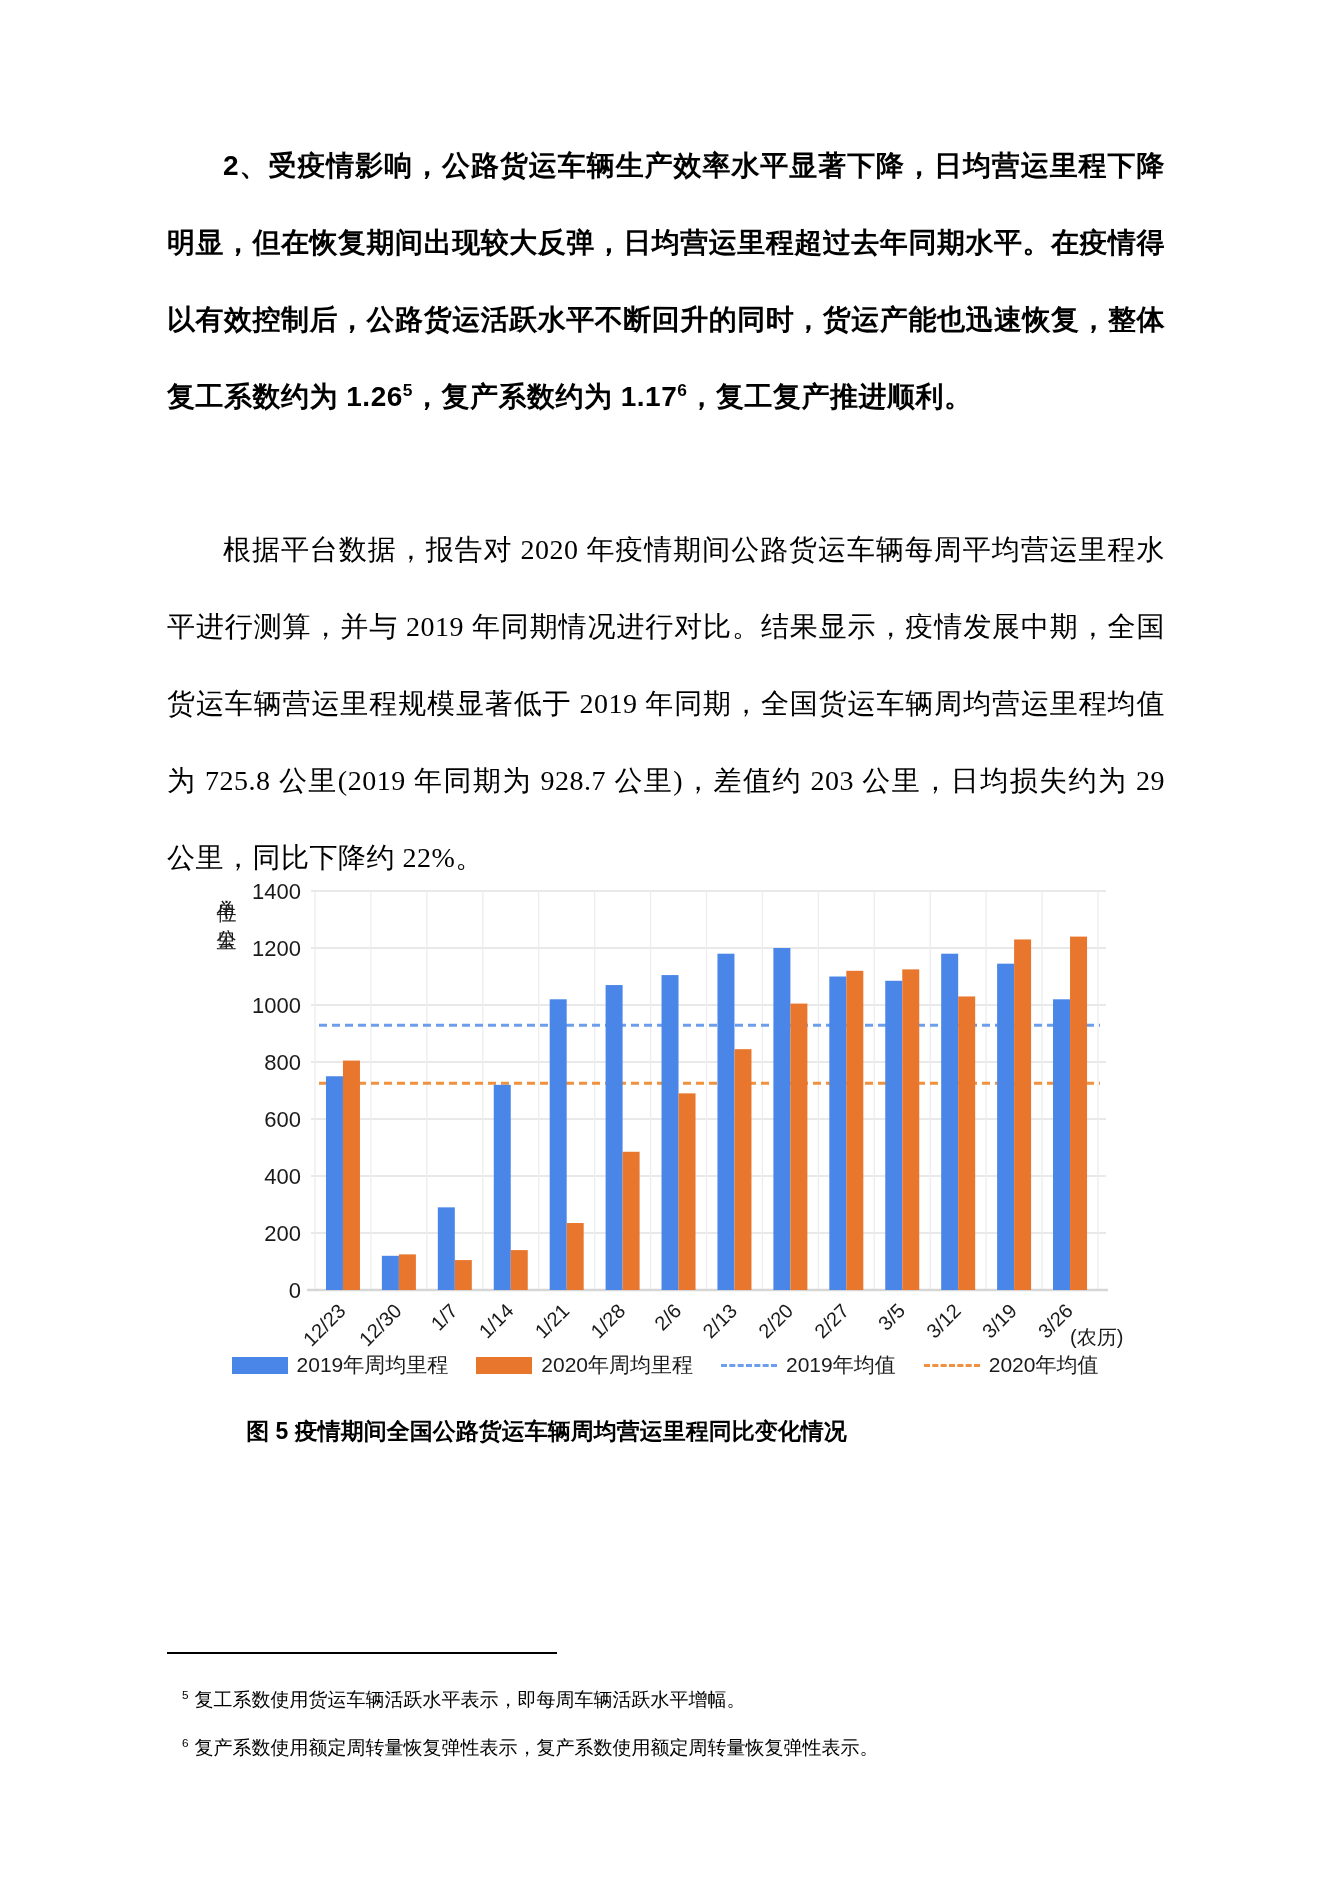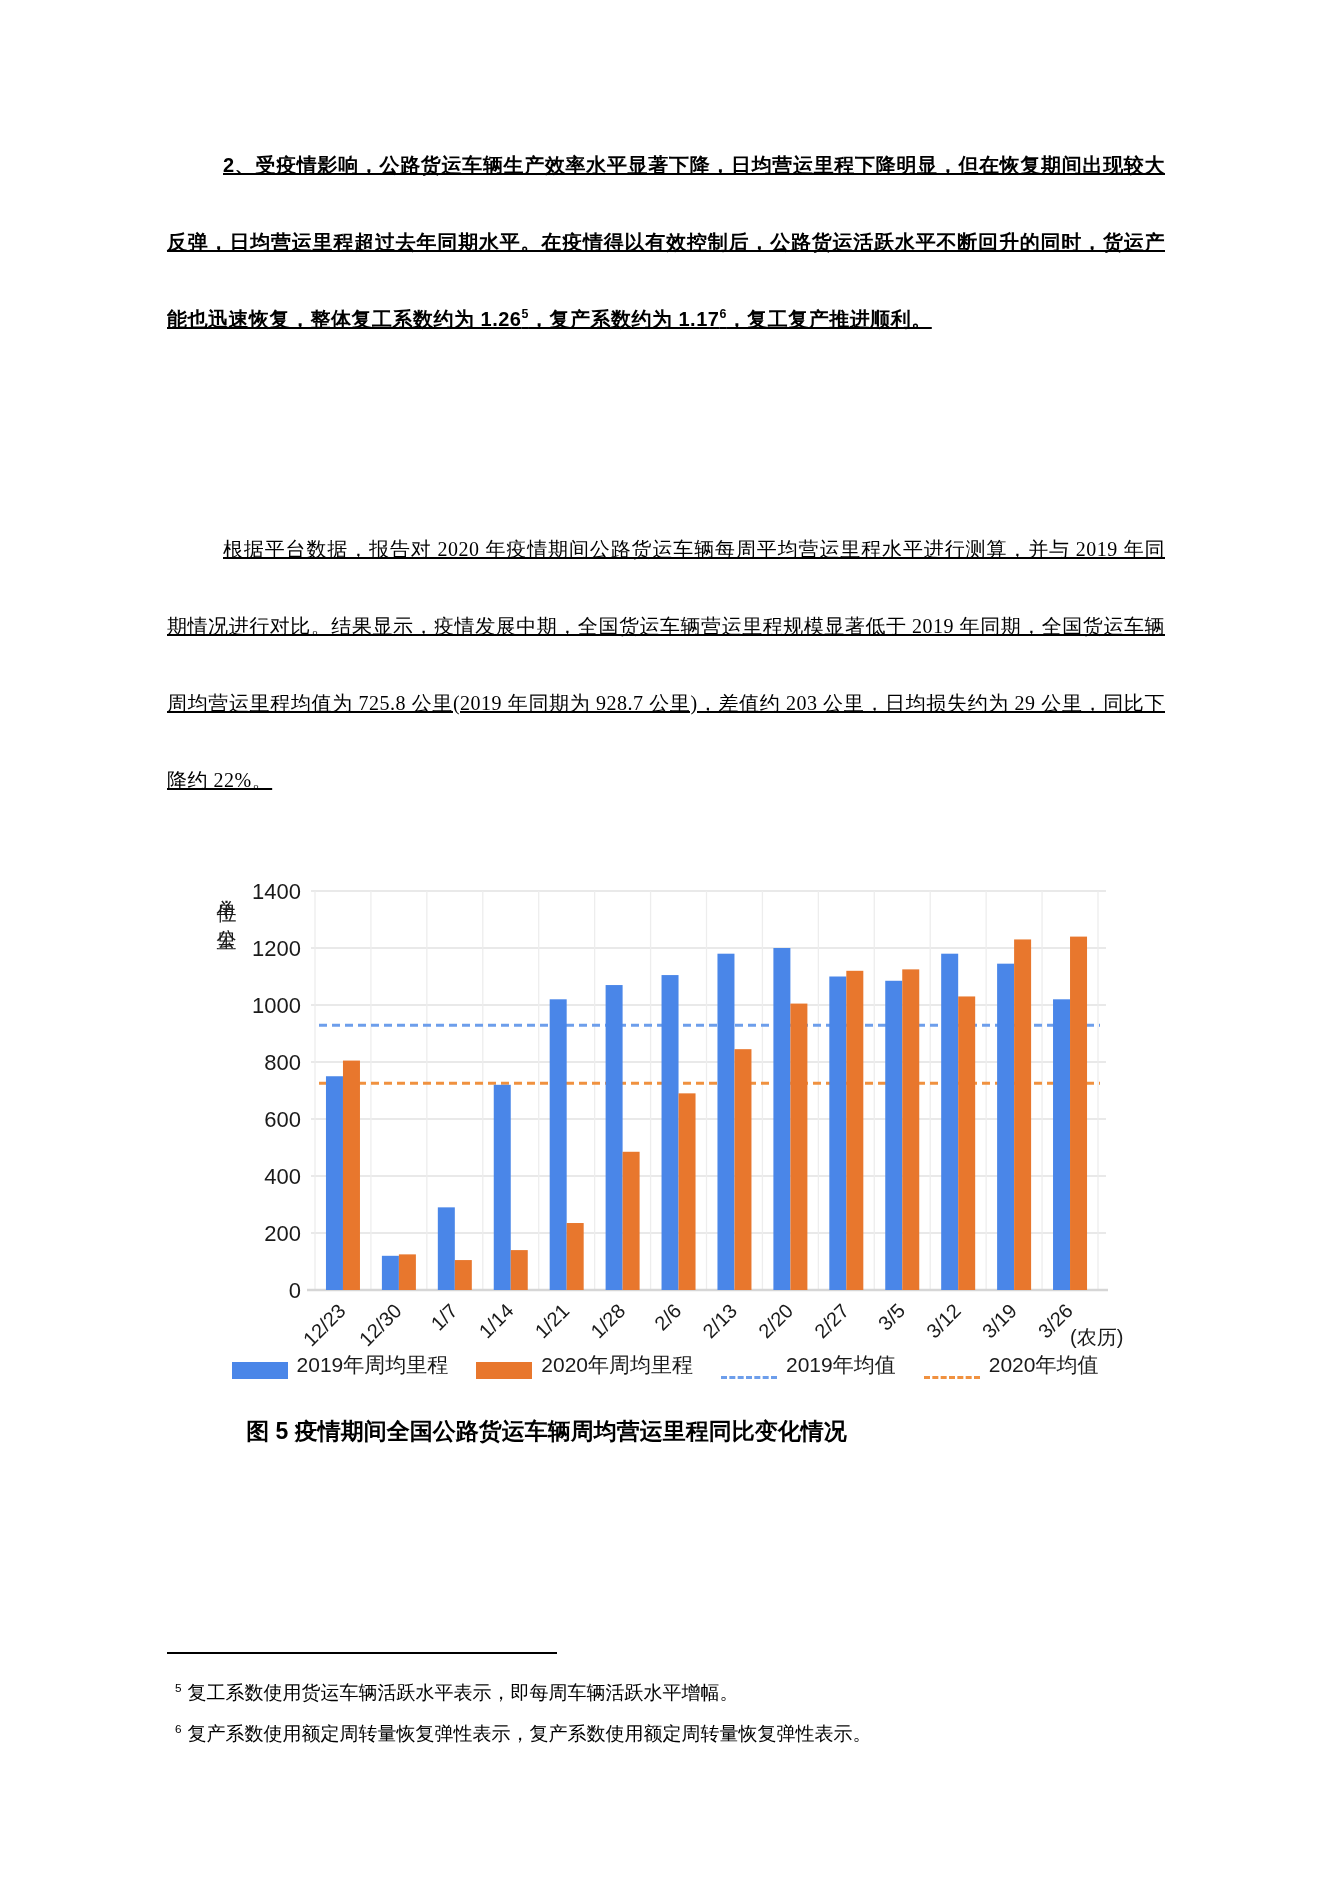--- a/index.html
+++ b/index.html
@@ -1,41 +1,41 @@
 <!DOCTYPE html>
 <html><head>
 <meta charset="utf-8">
 <style>
   html,body{margin:0;padding:0;background:#ffffff;}
   .page{position:relative;width:1331px;height:1883px;background:#ffffff;color:#000;overflow:hidden;}
 
-  .para{position:absolute;left:167px;width:998px;font-size:20px;line-height:77px;
-        text-align:justify;text-justify:inter-character;text-decoration:underline;}
+  .para{position:absolute;left:167px;width:998px;font-size:28px;line-height:77px;
+        text-align:justify;text-justify:inter-character;}
   .para-bold{font-family:"Liberation Sans",sans-serif;font-weight:700;letter-spacing:0.5px;}
   .para-kai{font-family:"Liberation Serif",serif;letter-spacing:0.5px;}
   .para p{margin:0;text-indent:56px;}
   sup{font-size:0.62em;vertical-align:super;line-height:0;}
 
   #chart-svg{position:absolute;left:165px;top:860px;}
   .unit-label{position:absolute;left:214px;top:884px;writing-mode:vertical-rl;
       font-family:"Liberation Sans",sans-serif;font-size:20px;letter-spacing:3px;color:#1a1a1a;}
 
   .legend{position:absolute;left:170px;top:1351px;width:990px;display:flex;justify-content:center;
       align-items:center;gap:28px;font-family:"Liberation Sans",sans-serif;font-size:21px;color:#1a1a1a;}
-  .legend-item{display:flex;align-items:flex-end;white-space:nowrap;}
+  .legend-item{display:flex;align-items:center;white-space:nowrap;}
   .legend-item .sw{display:inline-block;width:56px;height:17px;margin-right:9px;}
   .legend-item .dash{display:inline-block;width:56px;height:0;border-top:3px dashed;margin-right:9px;}
 
   .caption{position:absolute;left:0;top:1416px;width:1093px;text-align:center;
       font-family:"Liberation Sans",sans-serif;font-weight:700;font-size:23px;}
 
   .fn-rule{position:absolute;left:167px;top:1652px;width:390px;height:0;border-top:2px solid #000;}
   .footnotes{position:absolute;left:167px;top:1668px;width:1000px;
       font-family:"Liberation Sans",sans-serif;font-size:19px;line-height:33px;}
-  .footnotes p{margin:8px;}
+  .footnotes p{margin:15px;}
   .footnotes sup{margin-right:6px;}
 </style>
 </head>
 <body>
 
 <div class="page">
 
   <div class="para para-bold" style="top:127px;">
     <p><span>2、受疫情影响，公路货运车辆生产效率水平显著下降，日均营运里程下降明显，但在恢复期间出现较大反弹，日均营运里程超过去年同期水平。在疫情得以有效控制后，公路货运活跃水平不断回升的同时，货运产能也迅速恢复，整体复工系数约为 1.26</span><sup>5</sup><span>，复产系数约为 1.17</span><sup>6</sup><span>，复工复产推进顺利。</span></p>
   </div>

